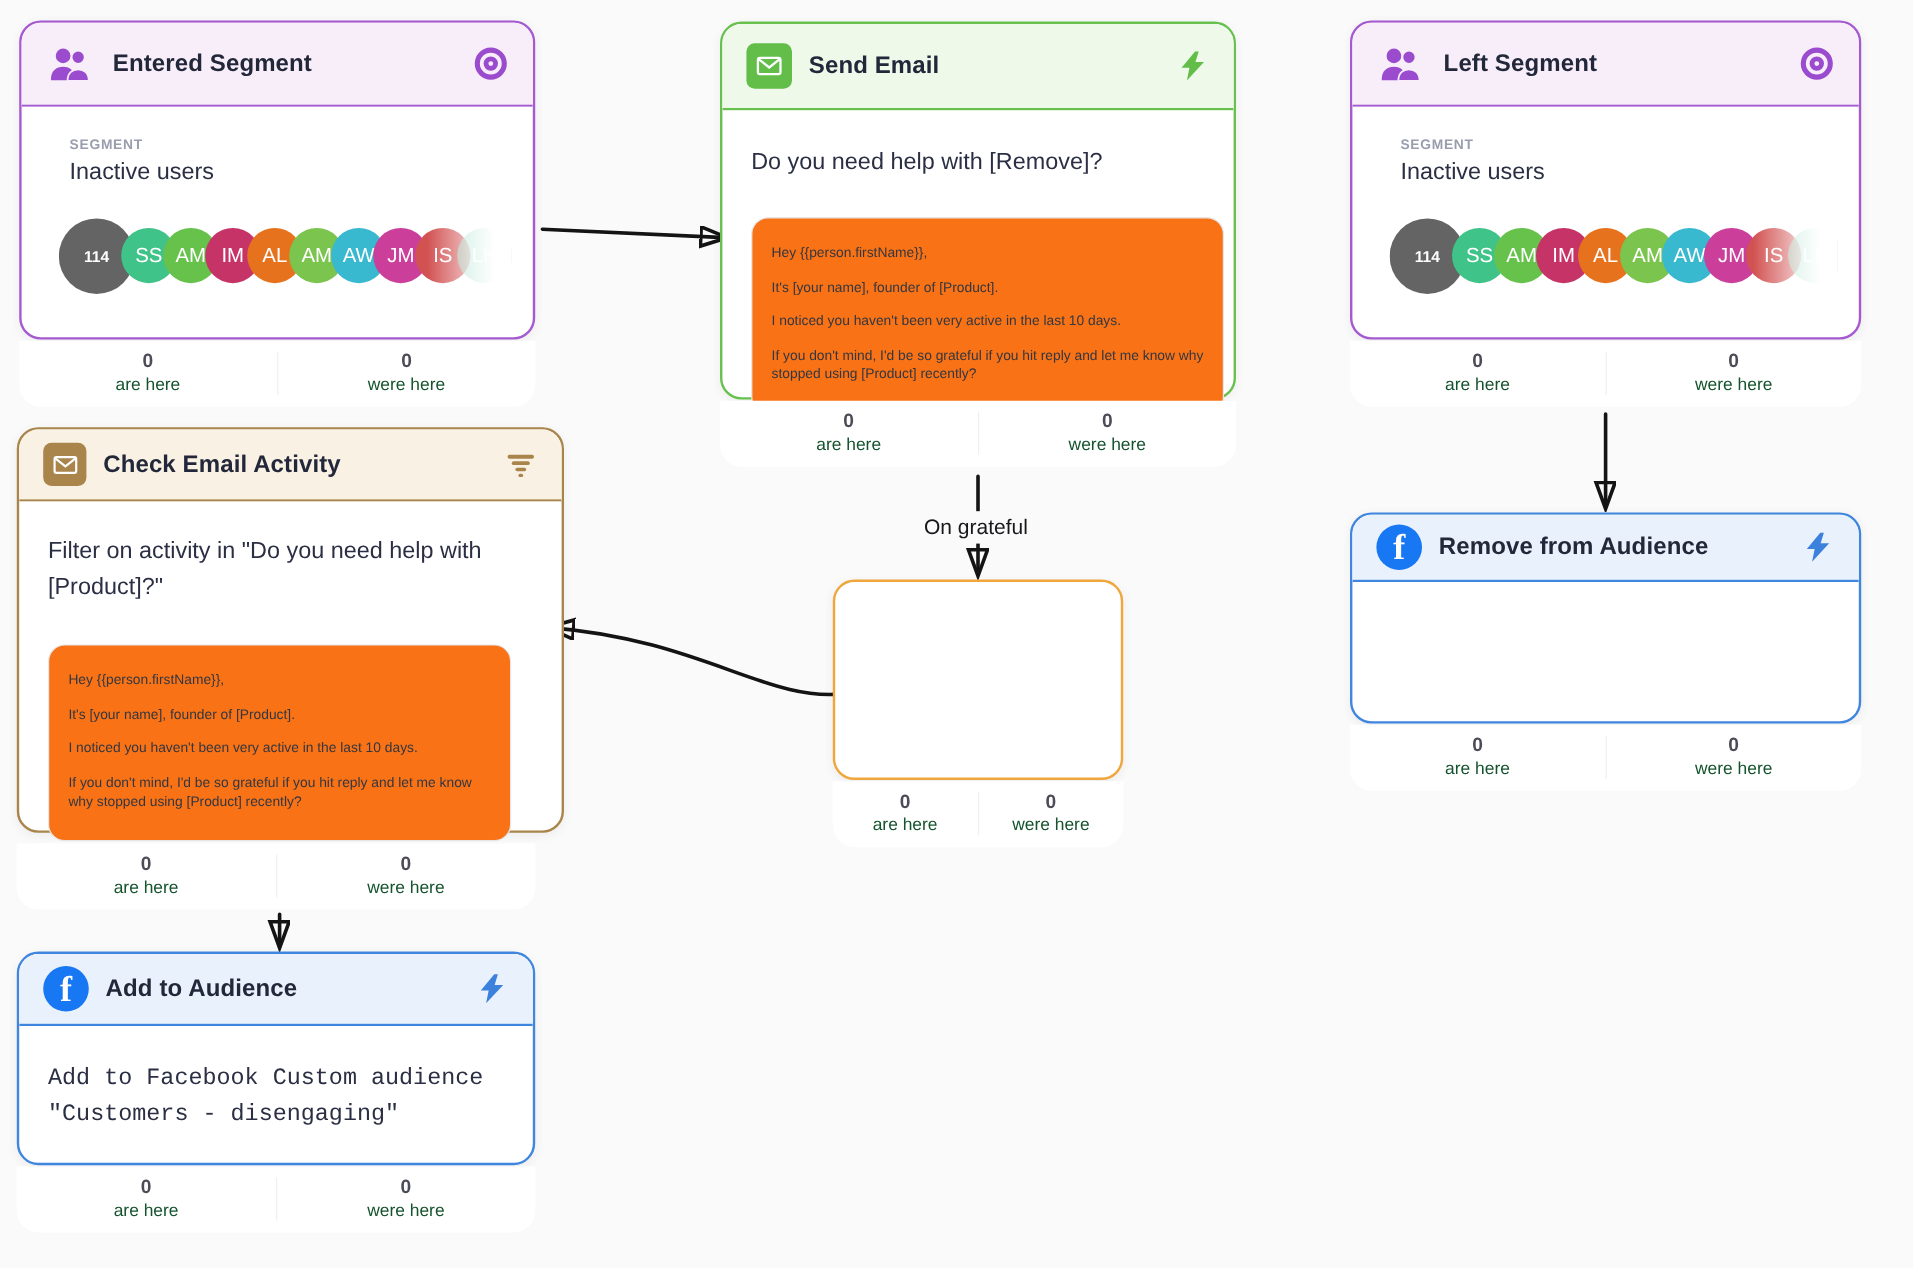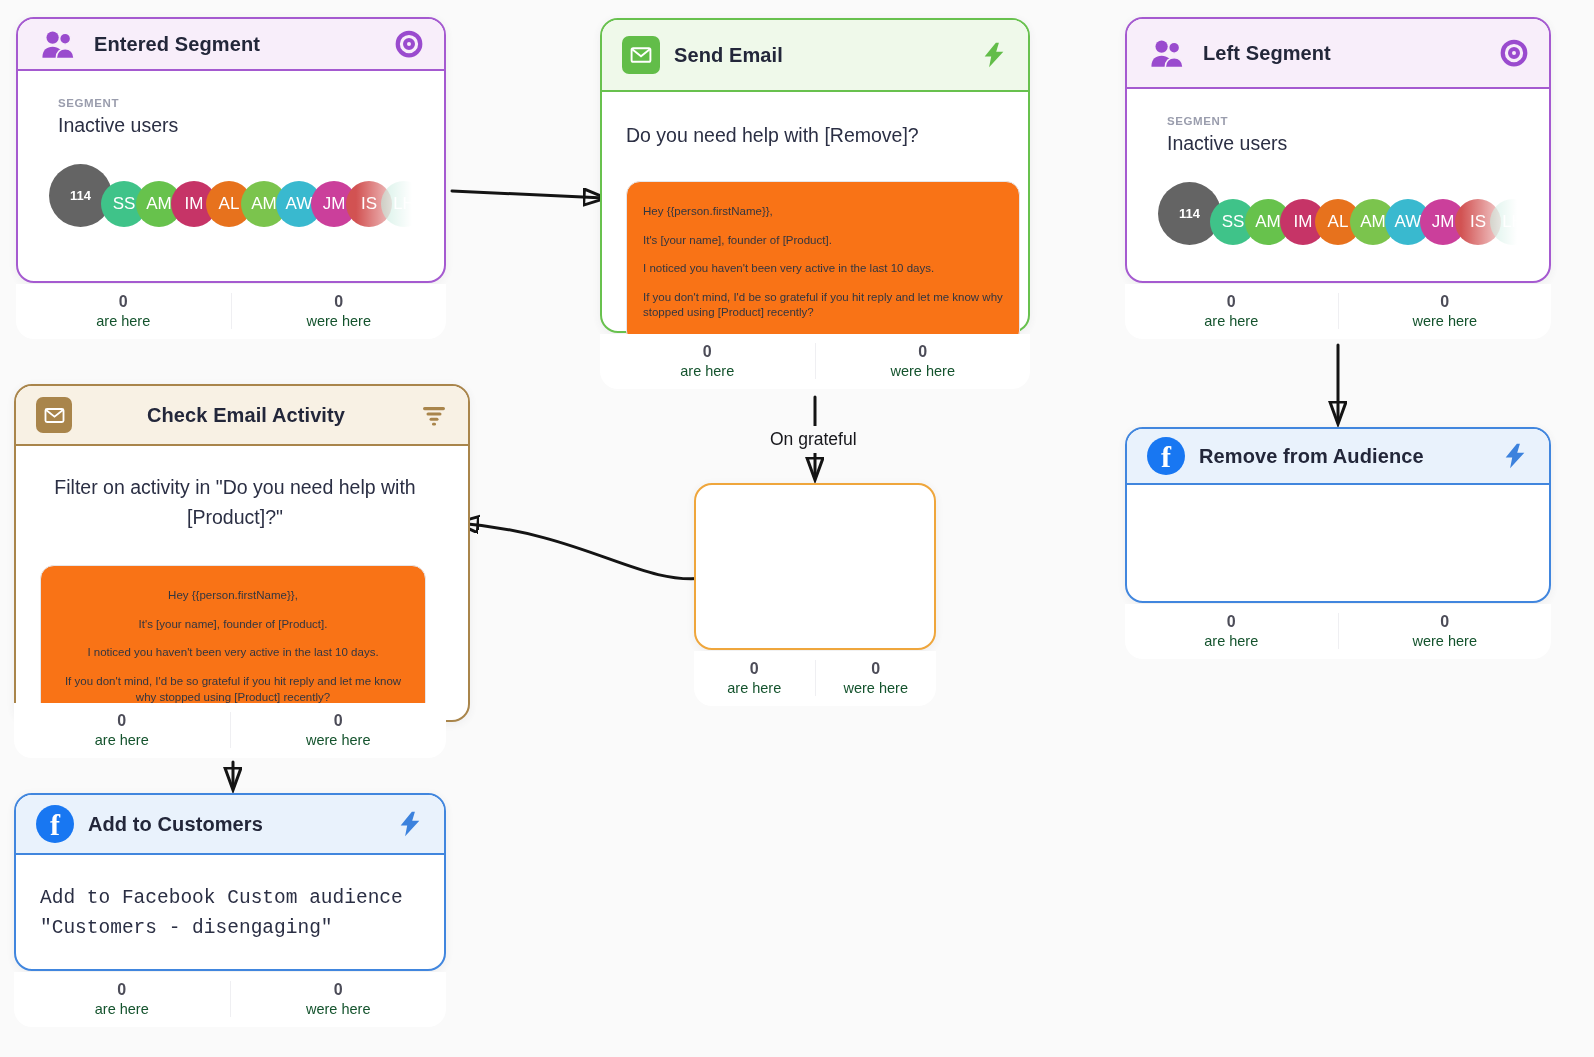--- a/index.html
+++ b/index.html
@@ -64,21 +64,21 @@
 
   .seg-label {
     font-size: 11.5px;
     font-weight: 700;
     letter-spacing: .6px;
     color: #9a9dad;
   }
   .seg-name { font-size: 19.5px; color: #2b2f44; margin-top: 5px; }
 
   
-  .avatar-row { position: relative; display: flex; align-items: flex-end; margin-top: 26px; height: 64px; overflow: hidden; }
+  .avatar-row { position: relative; display: flex; align-items: center; margin-top: 26px; height: 64px; overflow: hidden; }
   .avatar-big {
     width: 63px; height: 63px; border-radius: 50%;
     background: #646464; color: #fff;
     font-size: 13px; font-weight: 700;
     display: flex; align-items: center; justify-content: center;
     flex: 0 0 auto; z-index: 0;
   }
   .avatar {
     width: 46px; height: 46px; border-radius: 50%;
     margin-left: -11px;
@@ -146,21 +146,21 @@
     <path d="M452,191 L604,198" marker-end="url(#arrow)"></path>
     <path d="M815,397 L815,478" marker-end="url(#arrow)"></path>
     <path d="M704,578 C640,586 585,533 458,523" marker-end="url(#arrow)"></path>
     <path d="M233,762 L233,788" marker-end="url(#arrow)"></path>
     <path d="M1338,345 L1338,422" marker-end="url(#arrow)"></path>
   </svg>
 
   <div class="edge-label" style="left:762px; top:426px;">On grateful</div>
 
   <div class="node" style="left: 16px; top: 17px; width: 430px; height: 266px; --bd: #a55ad0; --hbg: #f8eefa; --ac: #9a4bce;">
-    <div class="node-header" style="height:52px;">
+    <div class="node-header" style="height:70px;">
       <span>
         <svg width="42" height="32" viewBox="0 0 30 24">
           <g fill="#9a4bce">
             <circle cx="10.2" cy="7.2" r="4.6"></circle>
             <path d="M2.6 21.6 c0-4.9 3.3-7.6 7.6-7.6 s7.6 2.7 7.6 7.6 v0.8 H2.6 z"></path>
             <g stroke="#f8eefa" stroke-width="1.1">
               <circle cx="19.6" cy="8" r="4.1"></circle>
               <path d="M13 22.4 c0-4.4 2.9-6.8 6.6-6.8 s6.6 2.4 6.6 6.8 v0.4 H13 z"></path>
             </g>
           </g>
@@ -287,21 +287,21 @@
     <div class="stat">
       <div class="stat-value">0</div>
       <div class="stat-label">are here</div>
     </div>
     <div class="stat">
       <div class="stat-value">0</div>
       <div class="stat-label">were here</div>
     </div>
   </div>
 
-  <div class="node" style="left: 14px; top: 384px; width: 456px; height: 338px; text-align: center; --bd: #a9854b; --hbg: #f8f1e4; --ac: #a9854b;">
+  <div class="node" style="left: 14px; top: 356px; width: 456px; height: 338px; --bd: #a9854b; --hbg: #f8f1e4; --ac: #a9854b;">
     <div class="node-header" style="height:60px;">
       <span class="icon-square" style="width:36px; height:36px;">
         <svg width="23" height="23" viewBox="0 0 24 24" fill="none" stroke="#ffffff" stroke-width="1.9">
           <rect x="2.6" y="5.2" width="18.8" height="13.6" rx="1.6"></rect>
           <path d="M3.2 6.2 L12 13.2 L20.8 6.2"></path>
         </svg>
       </span>
       <span class="node-title">Check Email Activity</span>
       <span class="corner-icon">
         <svg width="28" height="24" viewBox="0 0 28 24" fill="#a9854b">
@@ -364,21 +364,21 @@
     </div>
     <div class="stat">
       <div class="stat-value">0</div>
       <div class="stat-label">were here</div>
     </div>
   </div>
 
   <div class="node" style="left: 14px; top: 793px; width: 432px; height: 178px; --bd: #4186de; --hbg: #e9f2fc; --ac: #3c82dd;">
     <div class="node-header" style="height:60px;">
       <span class="fb-circle">f</span>
-      <span class="node-title">Add to Customers</span>
+      <span class="node-title">Add to Audience</span>
       <span class="corner-icon">
         <svg width="28" height="28" viewBox="0 0 24 24" fill="#3c82dd">
           <path d="M13.6 1.6 L4 13.2 h5.6 L7.8 22.4 L20 9.2 h-6.1 L16.2 1.6 z"></path>
         </svg>
       </span>
     </div>
     <div class="node-body" style="padding:28px 24px 0 24px;">
       <div class="body-heading" style="width:380px;font-family:Liberation Mono, monospace;">Add to Facebook Custom audience "Customers - disengaging"</div>
     </div>
   </div>

